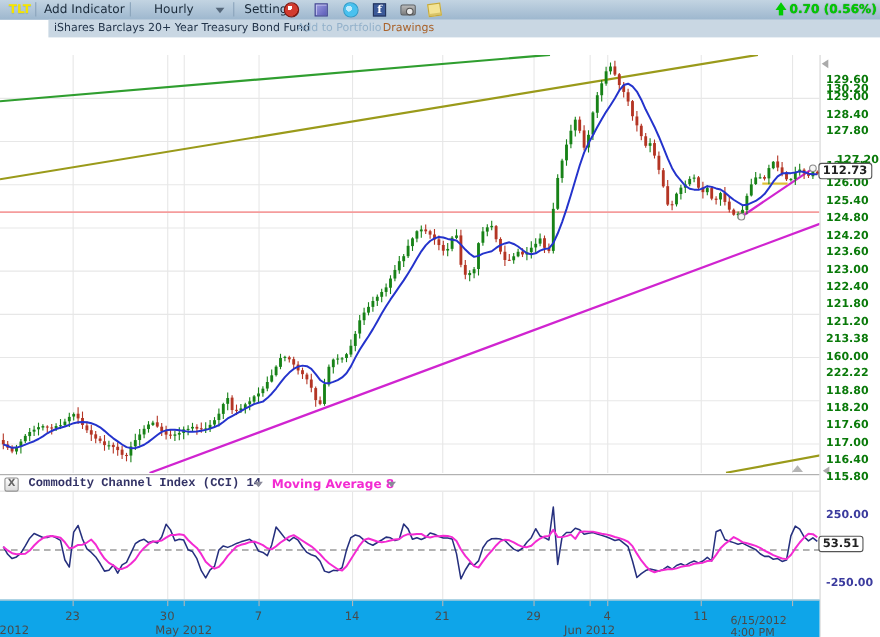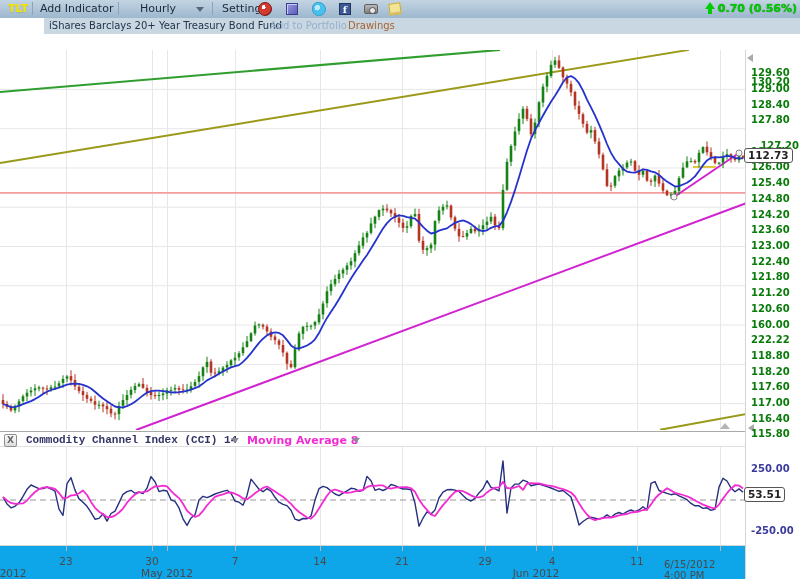--- a/index.html
+++ b/index.html
@@ -563,21 +563,21 @@
       <span class="ylabel" style="top: 145.748px;">126.60</span>
       <span class="ylabel" style="top: 161.456px;">126.00</span>
       <span class="ylabel" style="top: 177.164px;">125.40</span>
       <span class="ylabel" style="top: 192.872px;">124.80</span>
       <span class="ylabel" style="top: 208.58px;">124.20</span>
       <span class="ylabel" style="top: 224.288px;">123.60</span>
       <span class="ylabel" style="top: 239.996px;">123.00</span>
       <span class="ylabel" style="top: 255.704px;">122.40</span>
       <span class="ylabel" style="top: 271.412px;">121.80</span>
       <span class="ylabel" style="top: 287.12px;">121.20</span>
-      <span class="ylabel" style="top: 302.828px;">120.60</span>
+      <span class="ylabel" style="top: 302.828px;">213.38</span>
       <span class="ylabel" style="top: 318.536px;">160.00</span>
       <span class="ylabel" style="top: 334.244px;">222.22</span>
       <span class="ylabel" style="top: 349.952px;">118.80</span>
       <span class="ylabel" style="top: 365.66px;">118.20</span>
       <span class="ylabel" style="top: 381.368px;">117.60</span>
       <span class="ylabel" style="top: 397.076px;">117.00</span>
       <span class="ylabel" style="top: 412.784px;">116.40</span>
       <span class="ylabel" style="top: 428.492px;">115.80</span>
     </div>
   <span class="cci-ylabel" style="top:463px">250.00</span>

